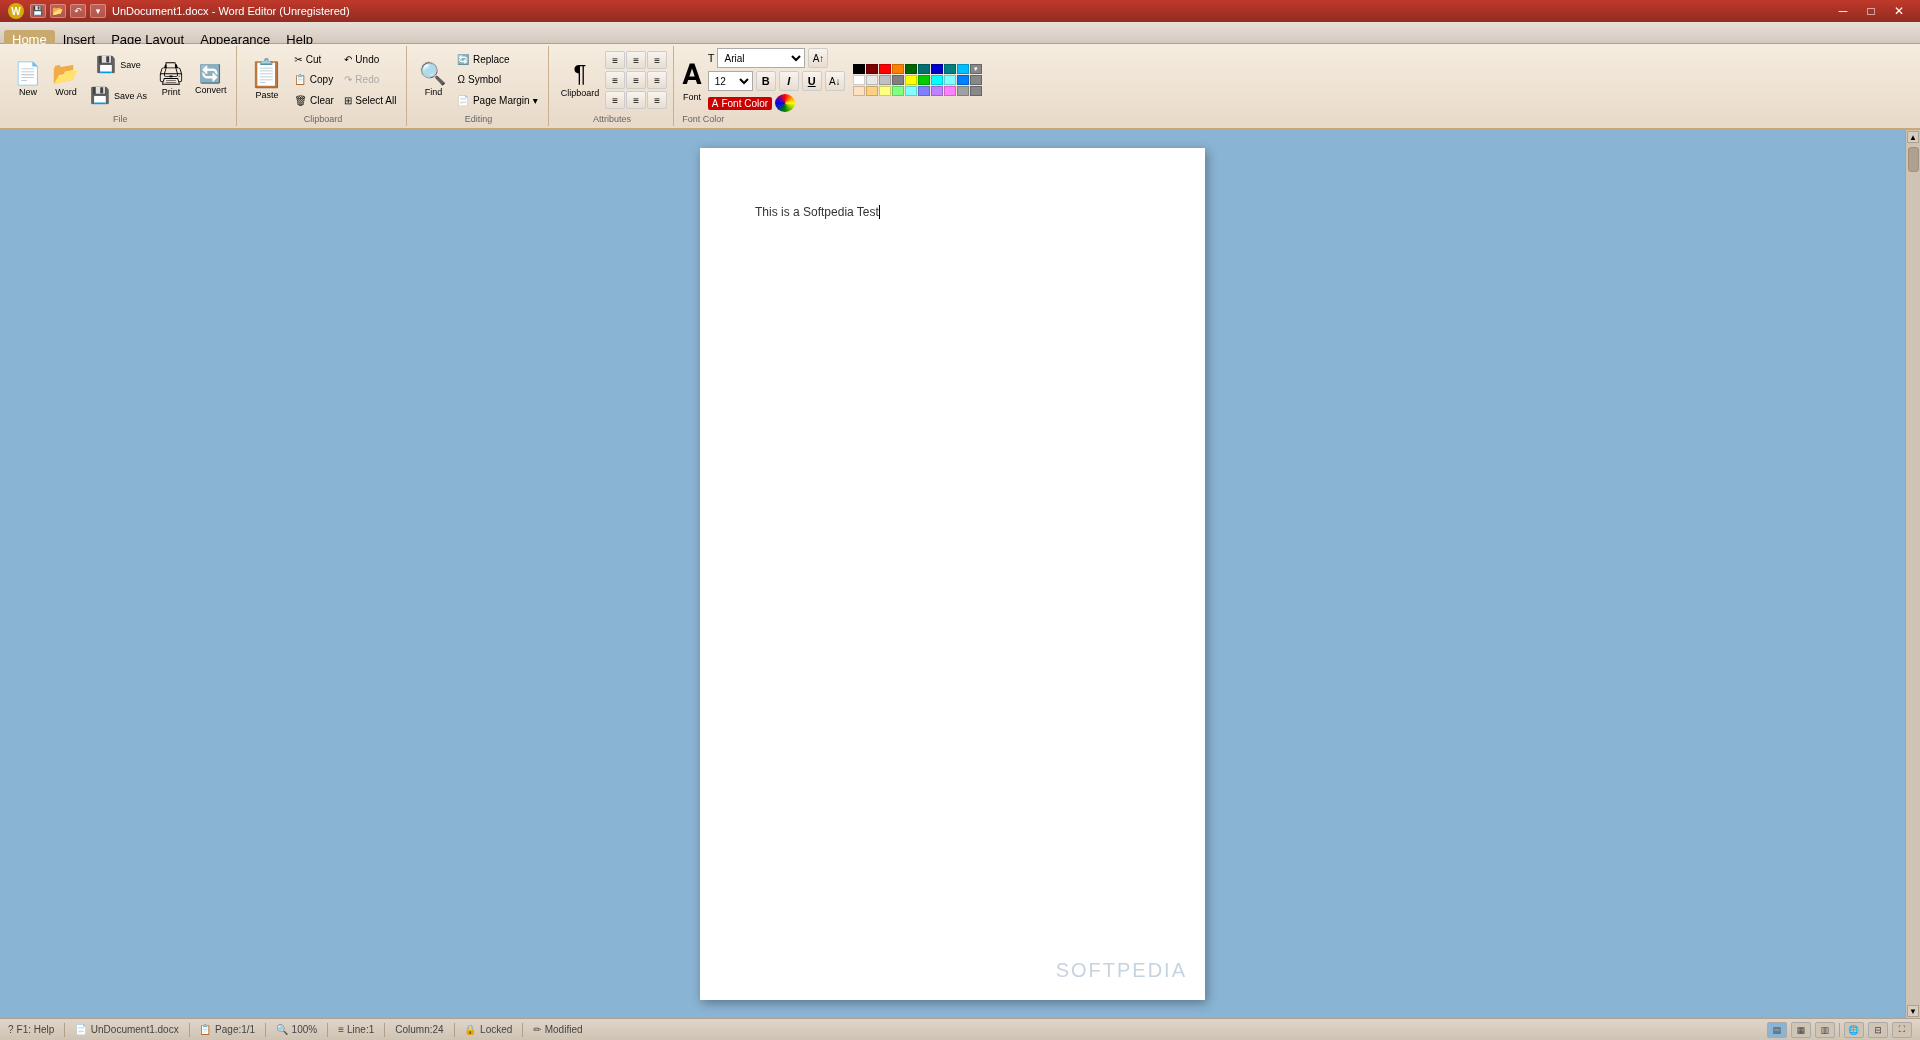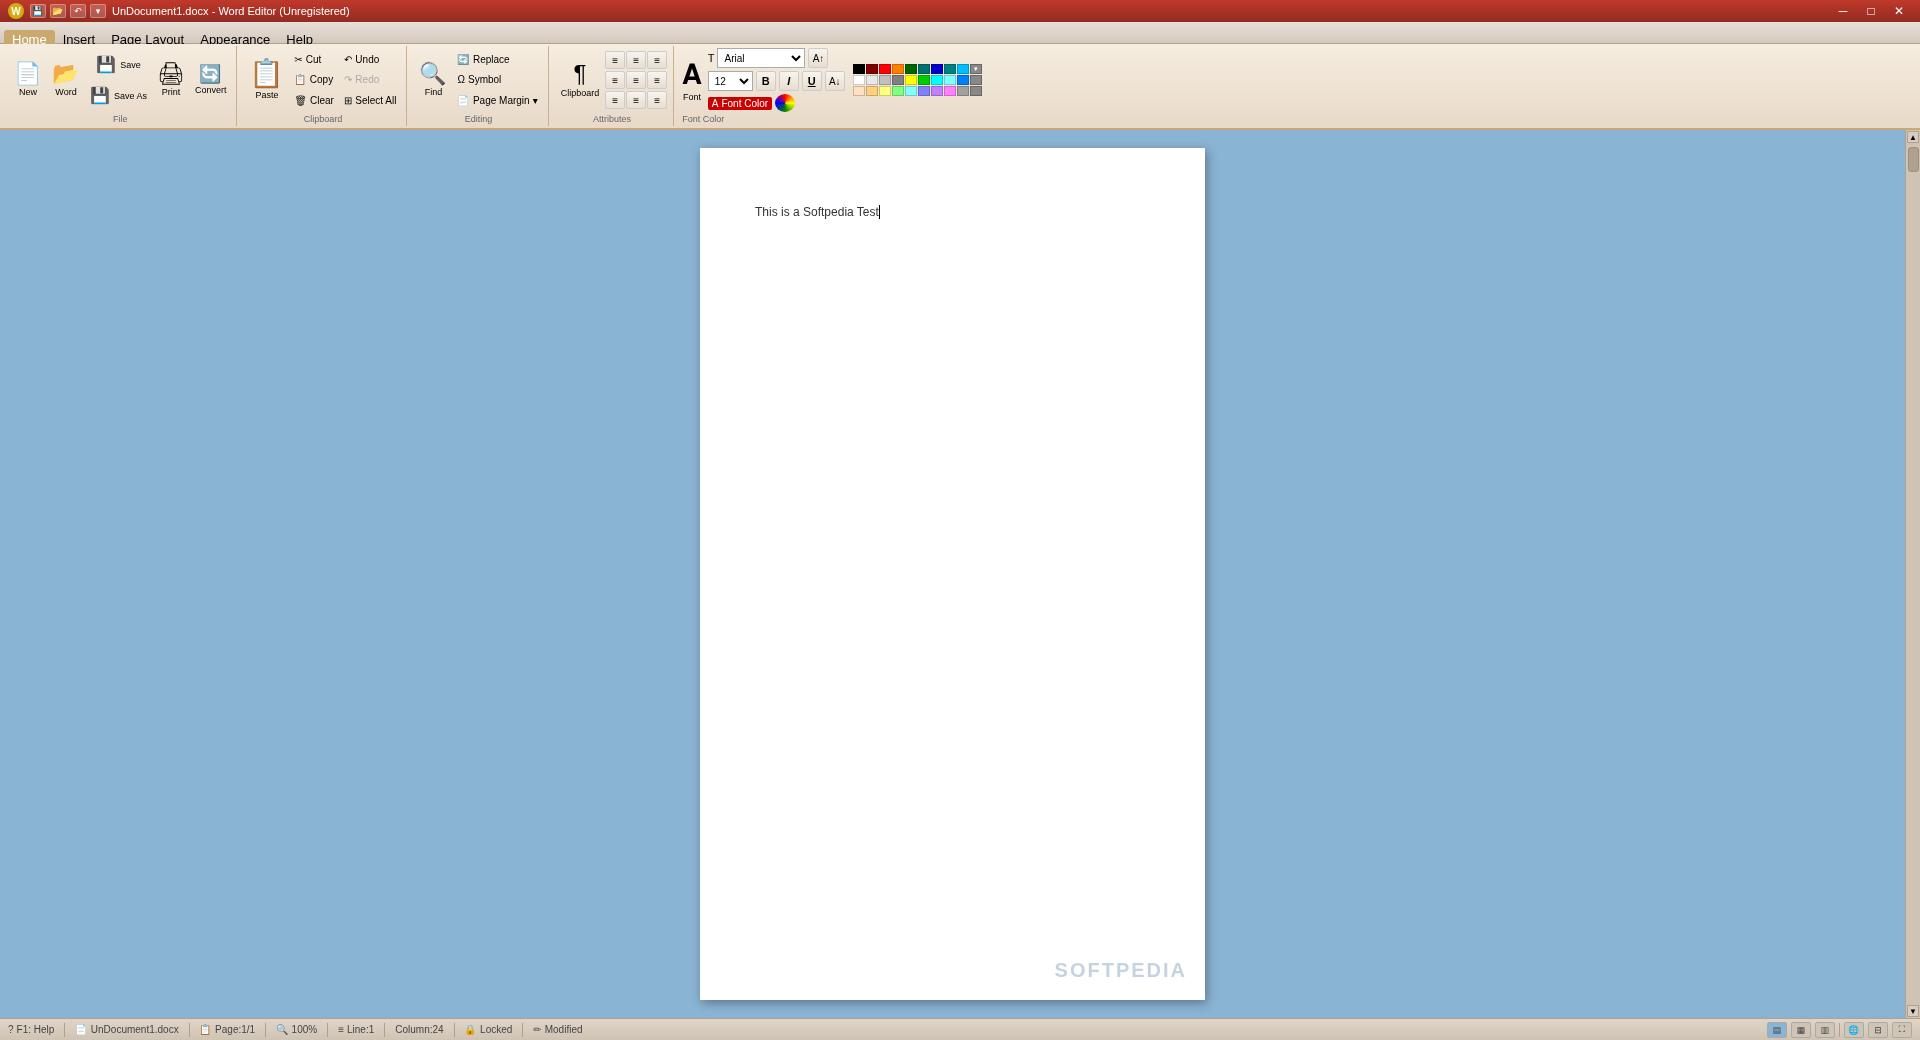--- a/index.html
+++ b/index.html
@@ -447,21 +447,21 @@
 
     </div>
   </div>
 
   <div id="main-area" style="background:#8ab4d4; display:flex; flex: 1; overflow:hidden;">
     <div id="page-area" style="flex:1; overflow:auto; display:flex; justify-content:center; padding:18px; background:#8ab4d4;">
       <div id="page" style="background:white; width:505px; min-height:820px; box-shadow:2px 3px 10px rgba(0,0,0,0.35); padding:55px 55px; position:relative;">
         <div id="document-content" style="font-family:Arial, sans-serif; font-size:12px; color:#333; line-height:1.5;">
           <span>This is a Softpedia Test</span><span class="cursor"></span>
         </div>
-        <div id="softpedia-mark" style="position:absolute; bottom:18px; right:18px; color:rgba(150,175,200,0.55); font-size:20px; font-weight:bold; letter-spacing:2px;">SOFTPEDIA</div>
+        <div id="softpedia-mark" style="position:absolute; bottom:18px; right:18px; color:rgba(150,175,200,0.55); font-size:20px; font-weight:normal; letter-spacing:2px;">SOFTPEDIA</div>
       </div>
     </div>
 
     <div id="scrollbar-right" style="width:15px; background:#cfc3b3; border-left:1px solid #b0a090; display:flex; flex-direction:column; align-items:center; padding:1px 0;">
       <div class="scroll-arrow" style="font-size:8px;">▲</div>
       <div style="flex:1; display:flex; flex-direction:column; align-items:center; padding:2px 1px;">
         <div style="width:11px; height:25px; background:#b0a090; border-radius:3px; border:1px solid #a09080;"></div>
       </div>
       <div class="scroll-arrow" style="font-size:8px;">▼</div>
     </div>

